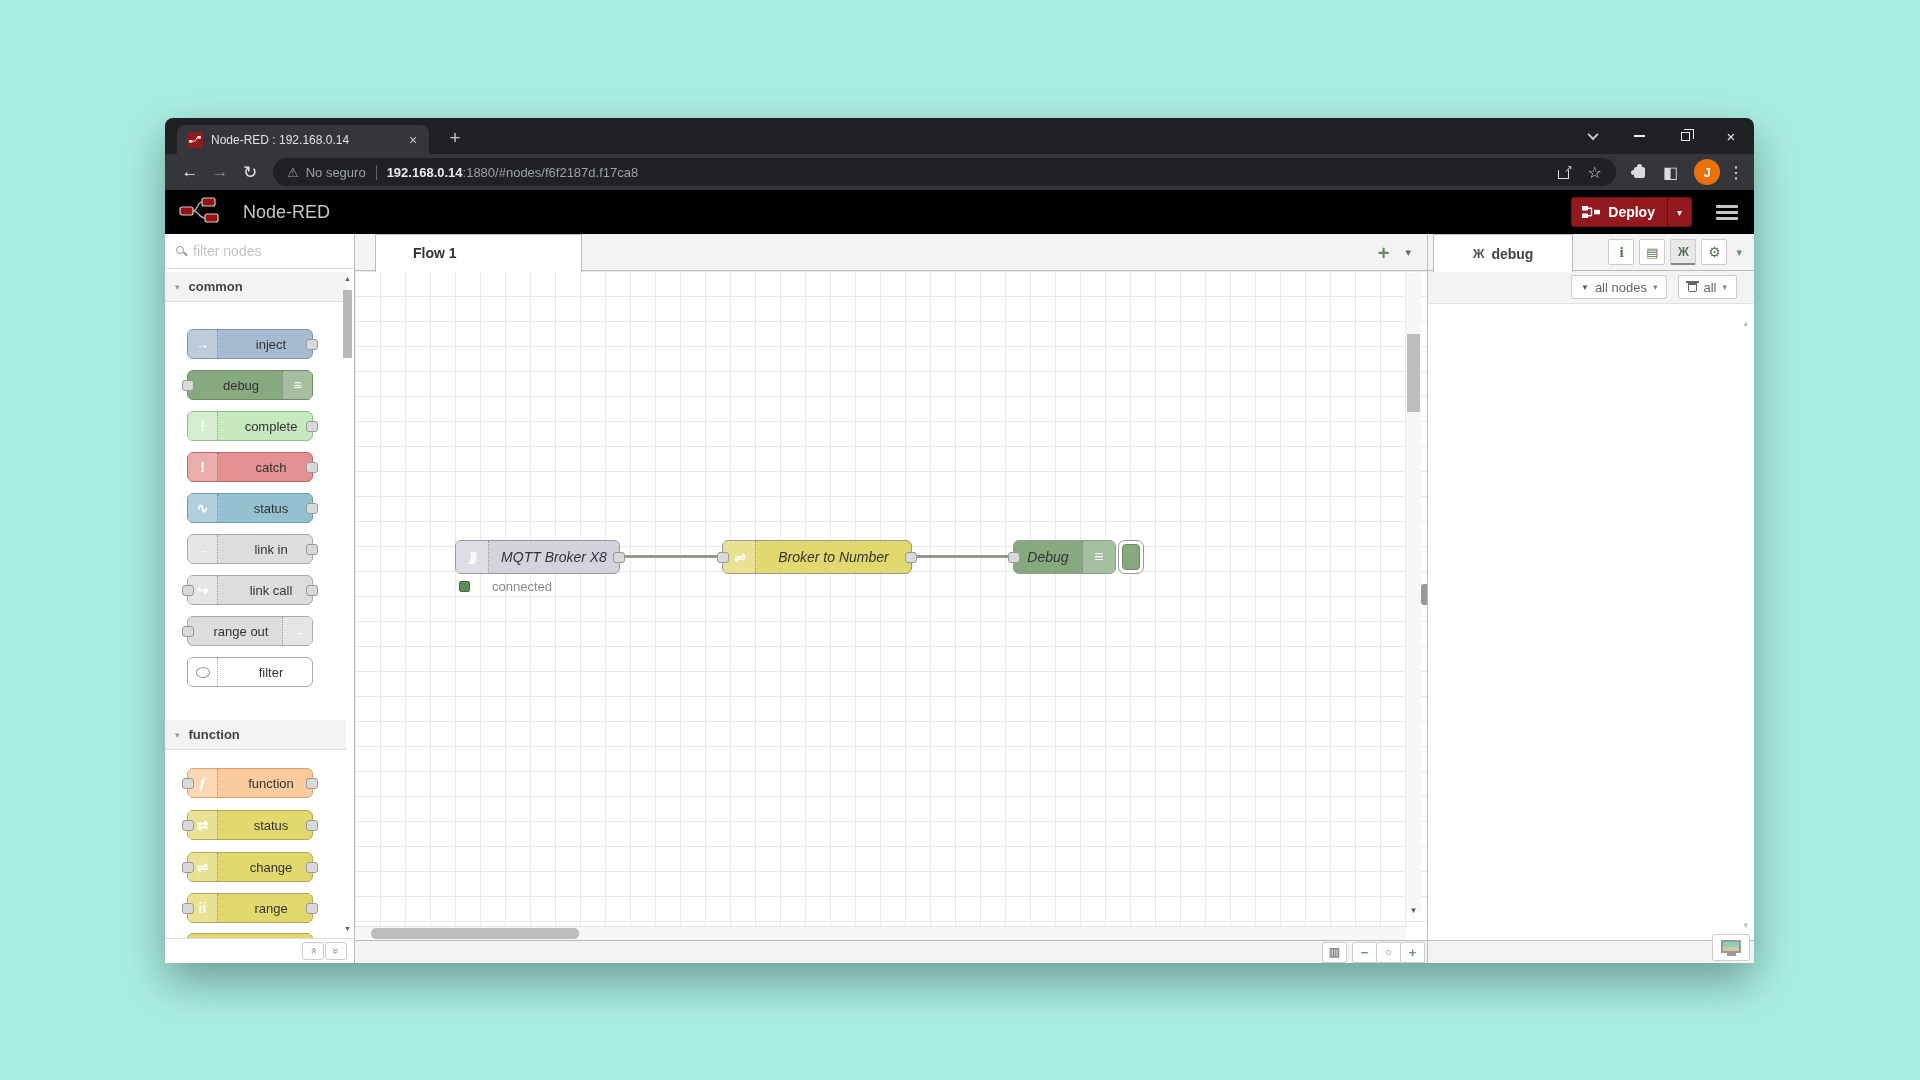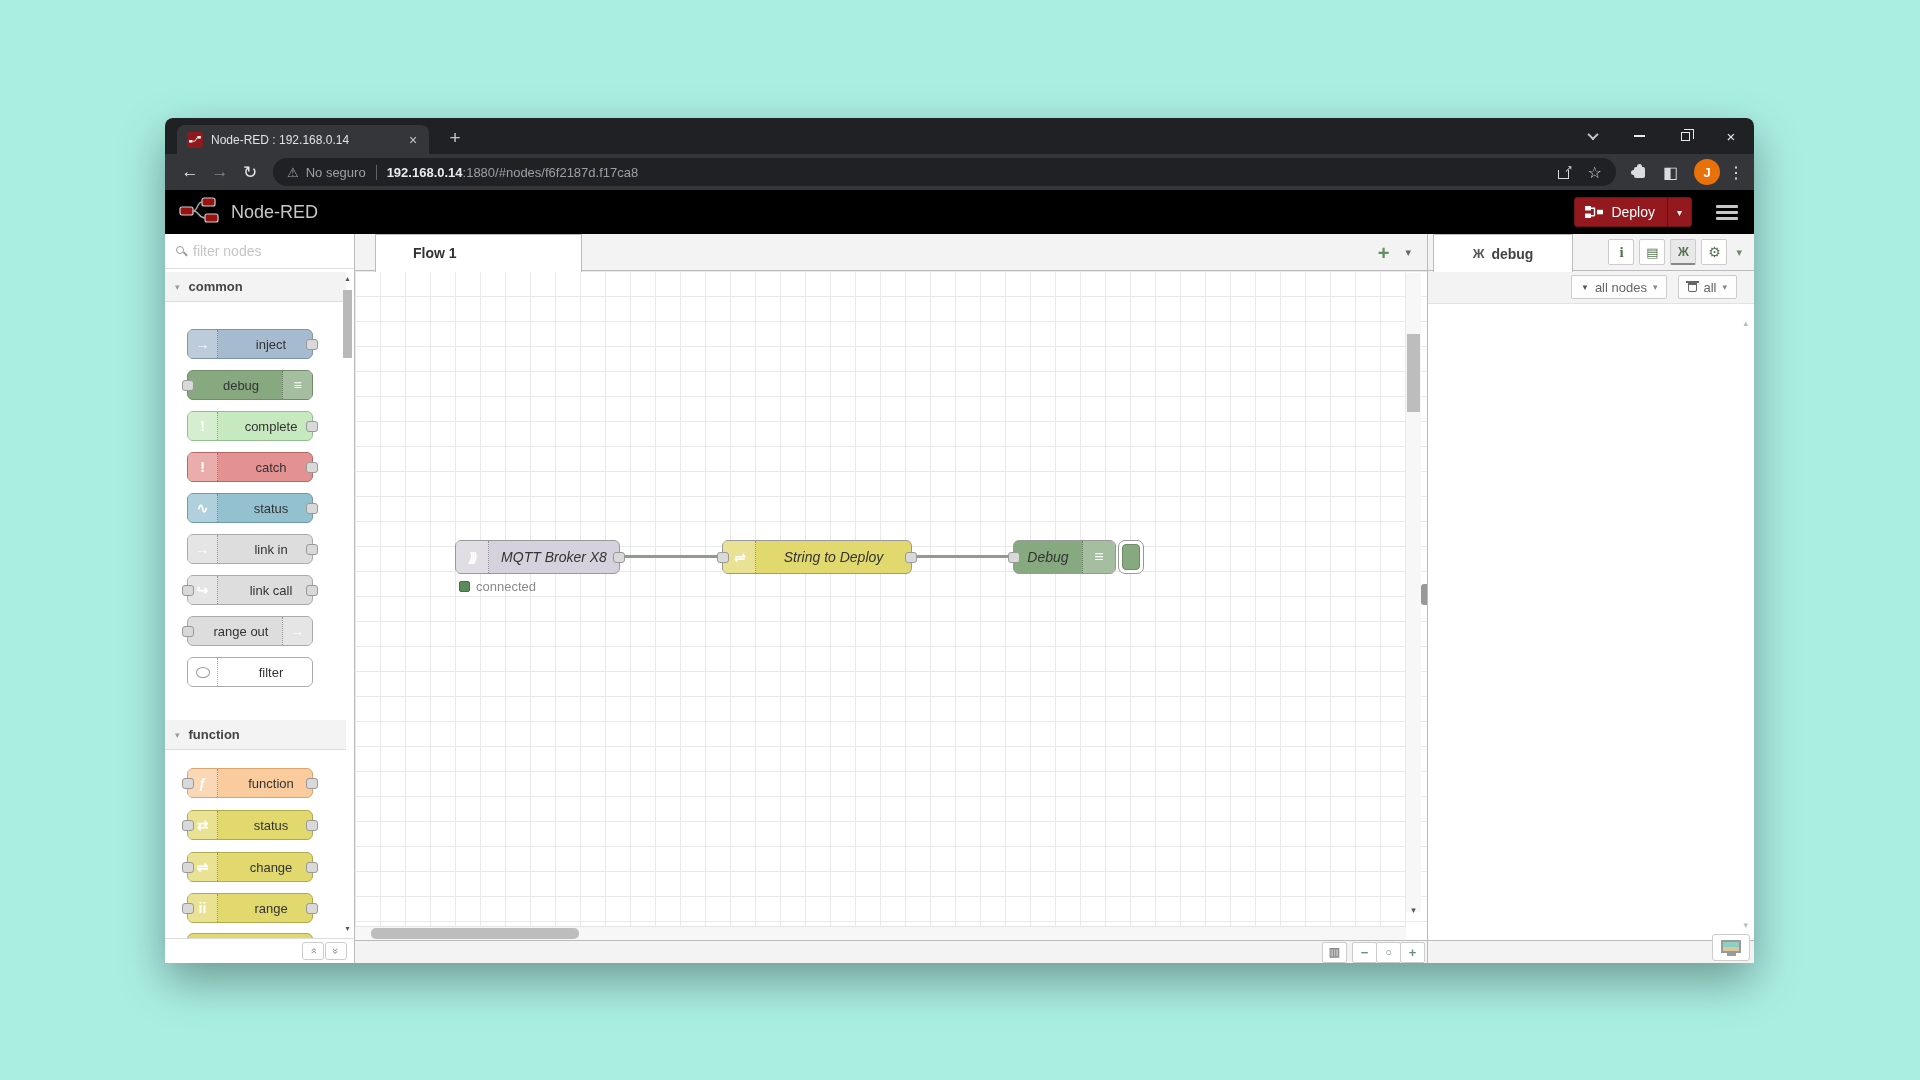--- a/index.html
+++ b/index.html
@@ -45,25 +45,25 @@
   .icon-puzzle::before { content:""; position:absolute; left:3px; top:-3px; width:5px; height:5px; border-radius:50%; background:#dadce0; }
   .icon-puzzle::after  { content:""; position:absolute; left:-3px; top:3px; width:5px; height:5px; border-radius:50%; background:#dadce0; }
   .icon-sidepanel { color:#dadce0; font-size:16px; margin:0 8px; flex:none; }
   .avatar { width:26px; height:26px; border-radius:50%; background:#e8710a; color:#fff; font-size:13px; font-weight:bold;
             display:flex; align-items:center; justify-content:center; margin:0 8px; flex:none; }
   .dots { color:#e8eaed; font-size:16px; width:16px; text-align:center; flex:none; }
 
   
   .nrheader { position:absolute; left:0; top:72px; width:100%; height:44px; background:#000; display:flex; align-items:center; }
   .nrlogo { margin-left:14px; flex:none; }
-  .nrtitle { color:#c7c7c7; font-size:18px; margin-left:12px; }
+  .nrtitle { color:#c7c7c7; font-size:18px; margin-left:24px; }
   .hd-spacer { flex:1; }
   .deploy { height:30px; background:#94191f; border:1px solid #6e1315; border-radius:3px; display:flex; align-items:center; margin-right:24px; }
   .deploy-main { display:flex; align-items:center; padding:0 12px 0 10px; gap:8px; }
-  .deploy-label { color:#fff; font-size:14px; font-weight:normal; }
+  .deploy-label { color:#fff; font-size:14px; font-weight:bold; }
   .deploy-caret { border-left:1px solid rgba(0,0,0,.35); height:100%; display:flex; align-items:center; padding:0 9px; color:#fff; font-size:10px; }
   .hamburger { width:22px; height:15px; display:flex; flex-direction:column; justify-content:space-between; margin-right:16px; }
   .hamburger div { height:3px; background:#c7c7c7; border-radius:1px; }
 
   
   .main { position:absolute; left:0; top:116px; width:100%; height:729px; display:flex; background:#a21caf; }
   .palette { width:190px; height:100%; position:relative; border-right:1px solid #bbb; background:#fff; flex:none; }
   .canvas { flex:1; position:relative; min-width:0; }
   .sidebar { width:327px; height:100%; position:relative; border-left:1px solid #bbb; background:#fff; flex:none; }
 
@@ -118,21 +118,21 @@
     background-size:25px 25px; overflow:hidden; }
   .fnode { position:absolute; height:34px; border-radius:6px; border:1px solid #999; display:flex; align-items:center;
            font-size:14px; font-style:italic; color:#333; z-index:2; }
   .fnode .ibox { width:33px; height:100%; background:rgba(255,255,255,.25); border-right:1px dotted rgba(0,0,0,.35);
                  display:flex; align-items:center; justify-content:center; color:#fff; font-weight:bold; font-size:13px; flex:none; }
   .fnode .ibox.right { border-right:none; border-left:1px dotted rgba(0,0,0,.35); font-size:16px; }
   .fnode .flabel { flex:1; text-align:center; padding:0 4px; white-space:nowrap; }
   .wire { position:absolute; height:3px; background:#929a8e; z-index:1; }
   .nstatus { position:absolute; display:flex; align-items:center; z-index:2; }
   .nstatus .dot { width:11px; height:11px; border-radius:2px; background:#5a8c5a; border:1px solid #437143; }
-  .nstatus .stext { font-size:13px; color:#8a8a8a; margin-left:6px; }
+  .nstatus .stext { font-size:13px; color:#8a8a8a; margin-left:22px; }
   .dbg-toggle { position:absolute; left:763px; top:269px; width:26px; height:34px; border:1px solid #999; border-radius:7px;
                 background:#fff; padding:3px; z-index:2; }
   .dbg-toggle .inner { width:100%; height:100%; background:#87a980; border:1px solid #6f8c67; border-radius:4px; }
   .v-scroll { position:absolute; right:6px; top:2px; width:15px; bottom:28px; background:#f7f7f7; }
   .v-thumb { position:absolute; right:7px; top:63px; width:13px; height:78px; background:#bdbdbd; }
   .cv-arrow { position:absolute; right:7px; width:13px; text-align:center; font-size:9px; color:#555; }
   .h-scroll { position:absolute; left:0; right:21px; bottom:0; height:14px; background:#f7f7f7; border-top:1px solid #e3e3e3; }
   .h-thumb { position:absolute; left:16px; bottom:1px; width:208px; height:11px; background:#bdbdbd; border-radius:5px; }
   .grip { position:absolute; right:0; top:313px; width:6px; height:21px; background:#999; border-radius:3px 0 0 3px; z-index:4; }
   .canvas-footer { position:absolute; left:0; bottom:0; right:0; height:23px; background:#f3f3f3; border-top:1px solid #bbb;
@@ -351,21 +351,21 @@
         <div class="fnode n-mqtt pr" style="left:100px; top:269px; width:165px;">
           <span class="ibox" style="letter-spacing:-2px; font-size:12px;">)))</span>
           <span class="flabel">MQTT Broker X8</span>
         </div>
         <div class="nstatus" style="left:104px; top:308px;">
           <span class="dot"></span>
           <span class="stext">connected</span>
         </div>
         <div class="fnode n-yellow pl pr" style="left:367px; top:269px; width:190px;">
           <span class="ibox">⇌</span>
-          <span class="flabel">String to Deploy</span>
+          <span class="flabel">Broker to Number</span>
         </div>
         <div class="fnode n-debug pl" style="left:658px; top:269px; width:103px;">
           <span class="flabel">Debug</span>
           <span class="ibox right">≡</span>
         </div>
         <div class="dbg-toggle">
             <div class="inner"></div>
           </div>
         <span class="cv-arrow" style="top:4px">▴</span>
         <div class="v-scroll"></div>

